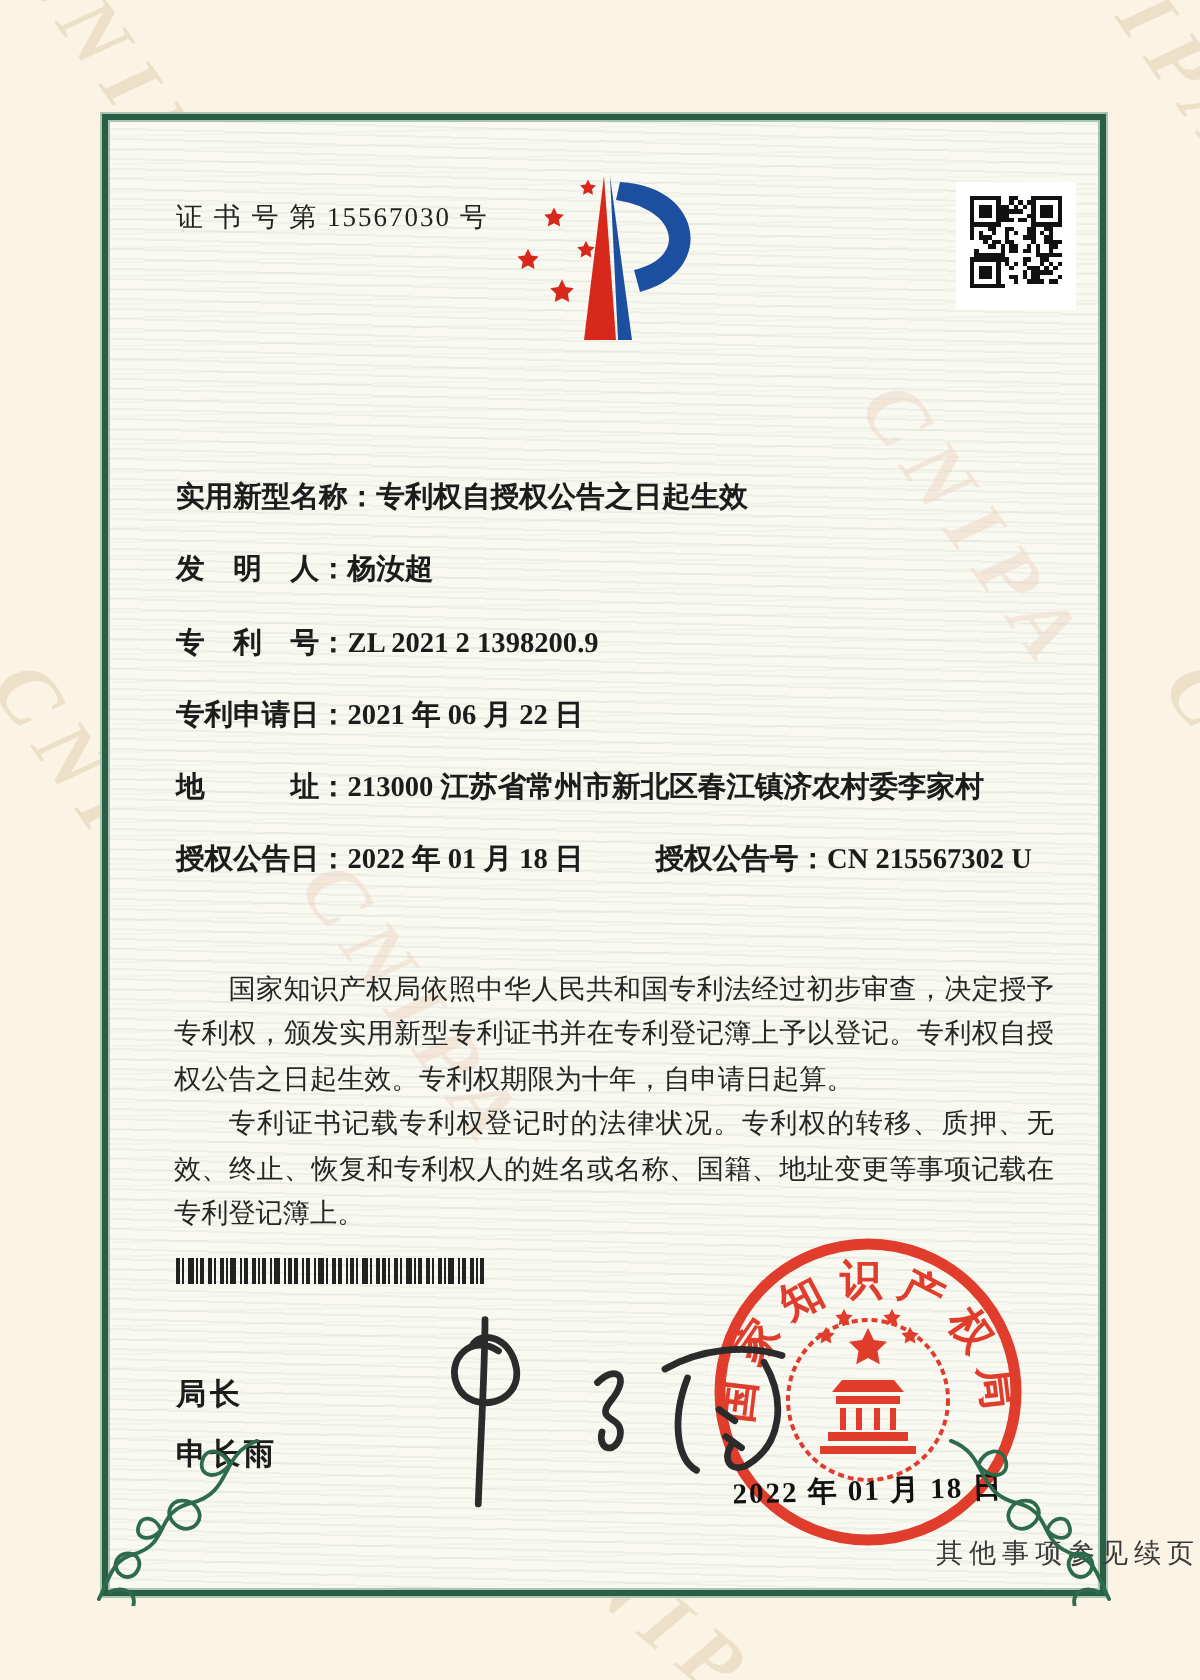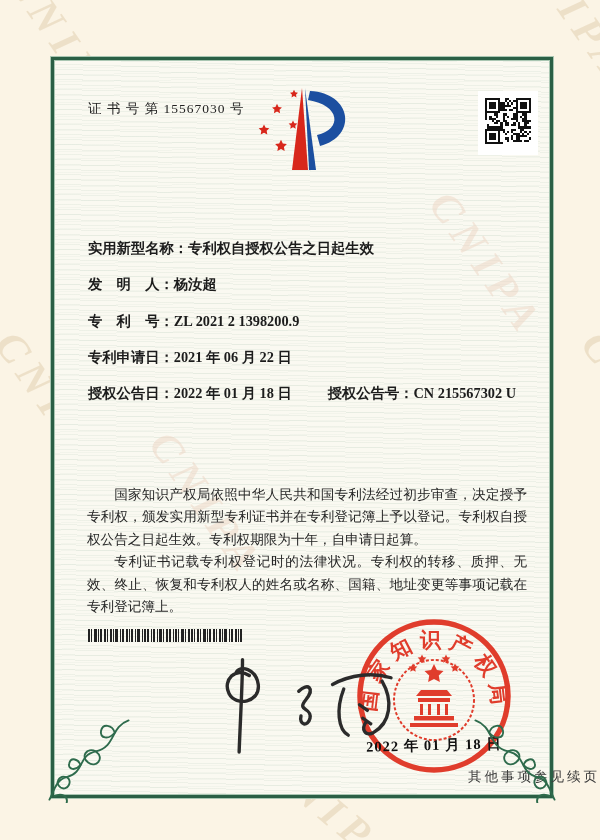--- a/index.html
+++ b/index.html
@@ -289,20 +289,23 @@
     <div class="frow">
       <span class="lab">发　明　人：</span><span class="val">杨汝超</span>
     </div>
     <div class="frow">
       <span class="lab">专　利　号：</span><span class="val">ZL 2021 2 1398200.9</span>
     </div>
     <div class="frow">
       <span class="lab">专利申请日：</span><span class="val">2021 年 06 月 22 日</span>
     </div>
     <div class="frow">
+      <span class="lab">地　　　址：</span><span class="val">213000 江苏省常州市新北区春江镇济农村委李家村</span>
+    </div>
+    <div class="frow">
       <span class="lab">授权公告日：</span><span class="val">2022 年 01 月 18 日</span><span class="lab pair2">授权公告号：</span><span class="val">CN 215567302 U</span>
     </div>
   </div>
 
   <div class="body-text">
     <p>国家知识产权局依照中华人民共和国专利法经过初步审查，决定授予专利权，颁发实用新型专利证书并在专利登记簿上予以登记。专利权自授权公告之日起生效。专利权期限为十年，自申请日起算。</p>
     <p>专利证书记载专利权登记时的法律状况。专利权的转移、质押、无效、终止、恢复和专利权人的姓名或名称、国籍、地址变更等事项记载在专利登记簿上。</p>
   </div>
 
   <svg id="barcode-svg" class="barcode" viewBox="0 0 156 13" preserveAspectRatio="none">
@@ -351,20 +354,24 @@
       <rect x="131" y="0" width="2" height="13" fill="#222"></rect>
       <rect x="134" y="0" width="1" height="13" fill="#222"></rect>
       <rect x="136" y="0" width="3" height="13" fill="#222"></rect>
       <rect x="141" y="0" width="1" height="13" fill="#222"></rect>
       <rect x="143" y="0" width="2" height="13" fill="#222"></rect>
       <rect x="147" y="0" width="2" height="13" fill="#222"></rect>
       <rect x="150" y="0" width="1" height="13" fill="#222"></rect>
       <rect x="152" y="0" width="2" height="13" fill="#222"></rect>
     </svg>
 
+  <div class="signer">
+    <div>局长</div>
+    <div>申长雨</div>
+  </div>
 
   <svg class="signature" viewBox="0 0 200 100">
     <g stroke="#2b2b2b" stroke-width="3" fill="none" stroke-linecap="round" stroke-linejoin="round">
       <path d="M42,22 C30,14 18,26 24,38 C30,50 52,46 50,30 C48,16 34,12 30,20"></path>
       <path d="M36,8 C36,30 34,62 33,90"></path>
       <path d="M86,36 C94,28 101,33 92,44 C84,54 98,50 96,60 C94,68 86,66 88,58"></path>
       <path d="M116,30 C132,21 152,19 168,24"></path>
       <path d="M126,34 C119,52 121,70 130,75"></path>
       <path d="M160,27 C170,44 168,64 152,73 C145,76 141,70 146,63"></path>
       <path d="M140,48 l7,5"></path>

